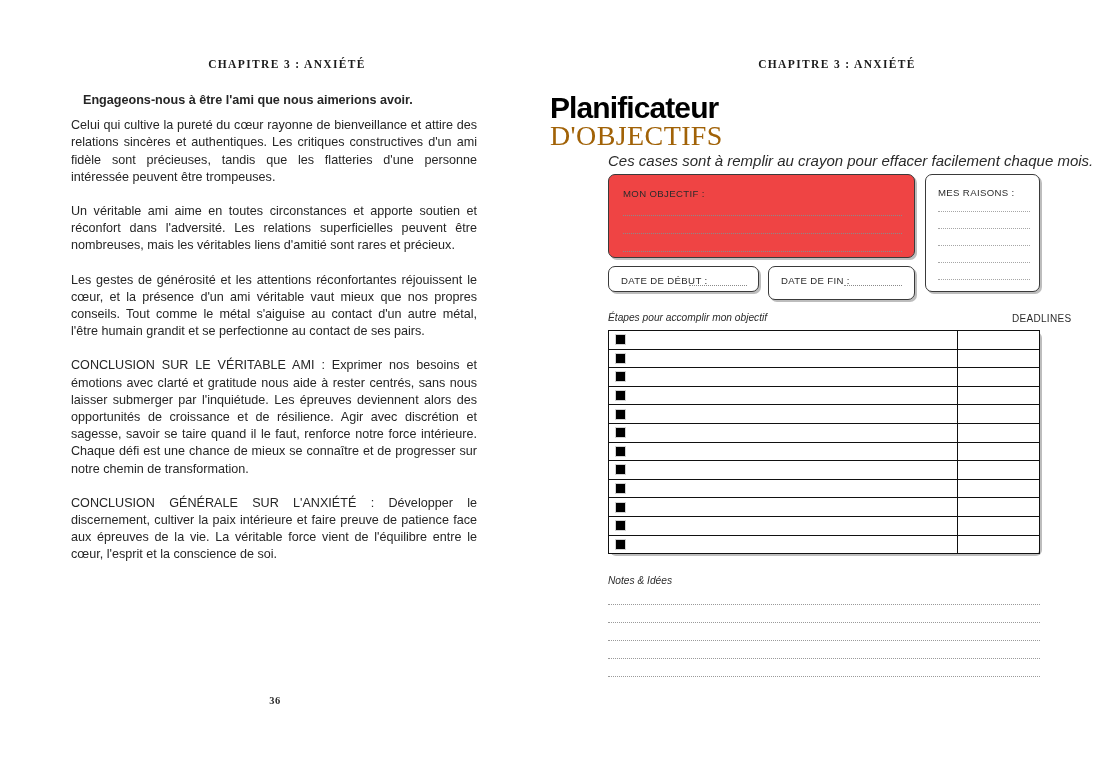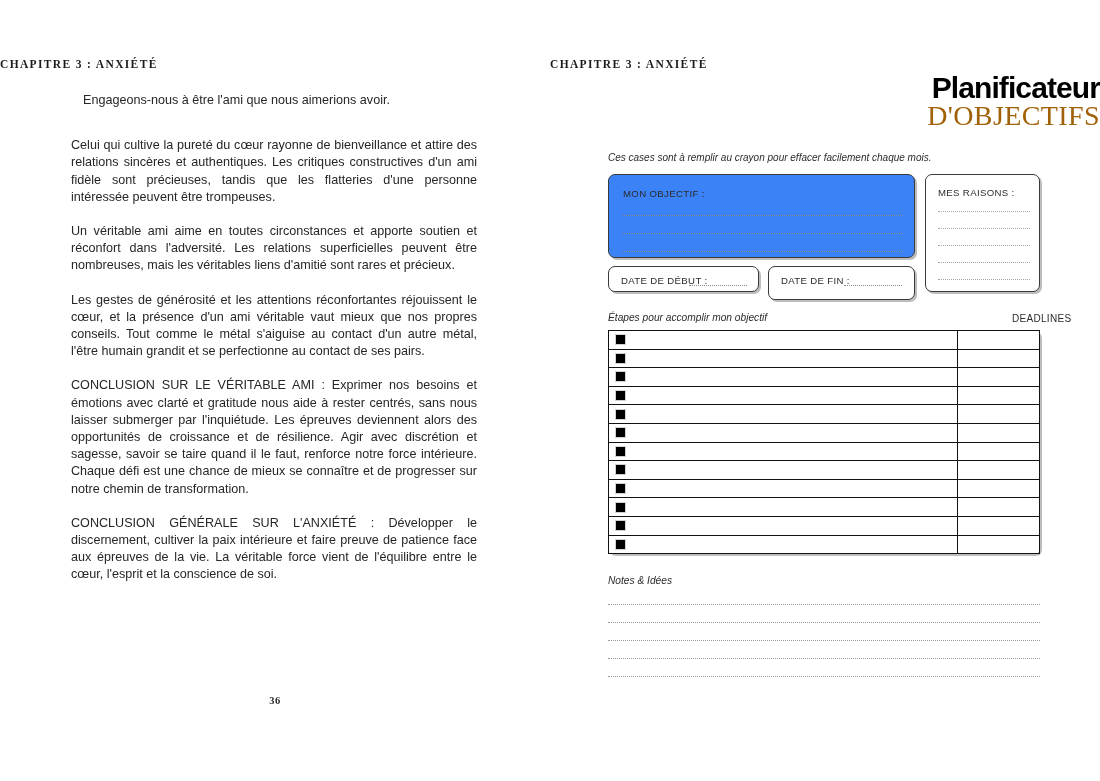--- a/index.html
+++ b/index.html
@@ -21,23 +21,23 @@
     top: 0;
     height: 781px;
   }
   .page-left  { left: 0;   width: 550px; }
   .page-right { left: 550px; width: 550px; }
 
   
   .chapter-head {
     position: absolute;
     top: 58px;
-    left: 0;
+    left: 12px;
     width: 100%;
-    text-align: left;
+    text-align: center;
     font-family: "Liberation Serif", serif;
     font-weight: bold;
     font-size: 11.5px;
     letter-spacing: 1.35px;
     color: #1b1b1b;
   }
 
   
   .folio {
     position: absolute;
@@ -61,36 +61,36 @@
   }
   .para {
     margin: 0 0 17px 0;
     font-size: 12.6px;
     line-height: 17.2px;
     text-align: justify;
     color: #262626;
     font-family: "Liberation Sans", sans-serif;
   }
   .para.lead {
-    font-weight: normal;
-    margin-bottom: 28px;
+    font-weight: bold;
+    margin-bottom: 8px;
     text-align: left;
     padding-left: 12px;
   }
   .para .runin {
     font-weight: normal;
   }
 
   
   .logo-block {
     position: absolute;
-    top: 72px;
+    top: 92px;
     left: 0;
     width: 100%;
-    text-align: right;
+    text-align: left;
   }
   .logo-main {
     font-family: "Liberation Sans", sans-serif;
     font-weight: bold;
     font-size: 30px;
     letter-spacing: -0.9px;
     line-height: 31px;
     color: #000;
   }
   .logo-sub {
@@ -100,21 +100,21 @@
     letter-spacing: 0.4px;
     line-height: 26px;
     color: #a16207;
   }
 
   .hint-note {
     position: absolute;
     top: 152px;
     left: 608px;
     font-style: italic;
-    font-size: 10px;
+    font-size: 15px;
     color: #2b2b2b;
   }
 
   
   .rbox {
     position: absolute;
     box-sizing: border-box;
     border: 1.3px solid #3a3a3a;
     border-radius: 7px;
     box-shadow: 2px 2px 0 0 #bdbdbd;
@@ -122,21 +122,21 @@
   }
   .box-label {
     position: absolute;
     font-size: 9.6px;
     letter-spacing: 0.35px;
     color: #2b2b2b;
   }
 
   #box-objectif {
     left: 608px; top: 174px; width: 307px; height: 84px;
-    background: #3b82f6;
+    background: #ef4444;
   }
   #box-objectif .box-label { left: 14px; top: 13px; }
 
   #box-raisons {
     left: 925px; top: 174px; width: 115px; height: 118px; text-align: right;
   }
   #box-raisons .box-label { left: 12px; top: 12px; }
 
   #box-debut {
     left: 608px; top: 266px; width: 151px; height: 26px;

